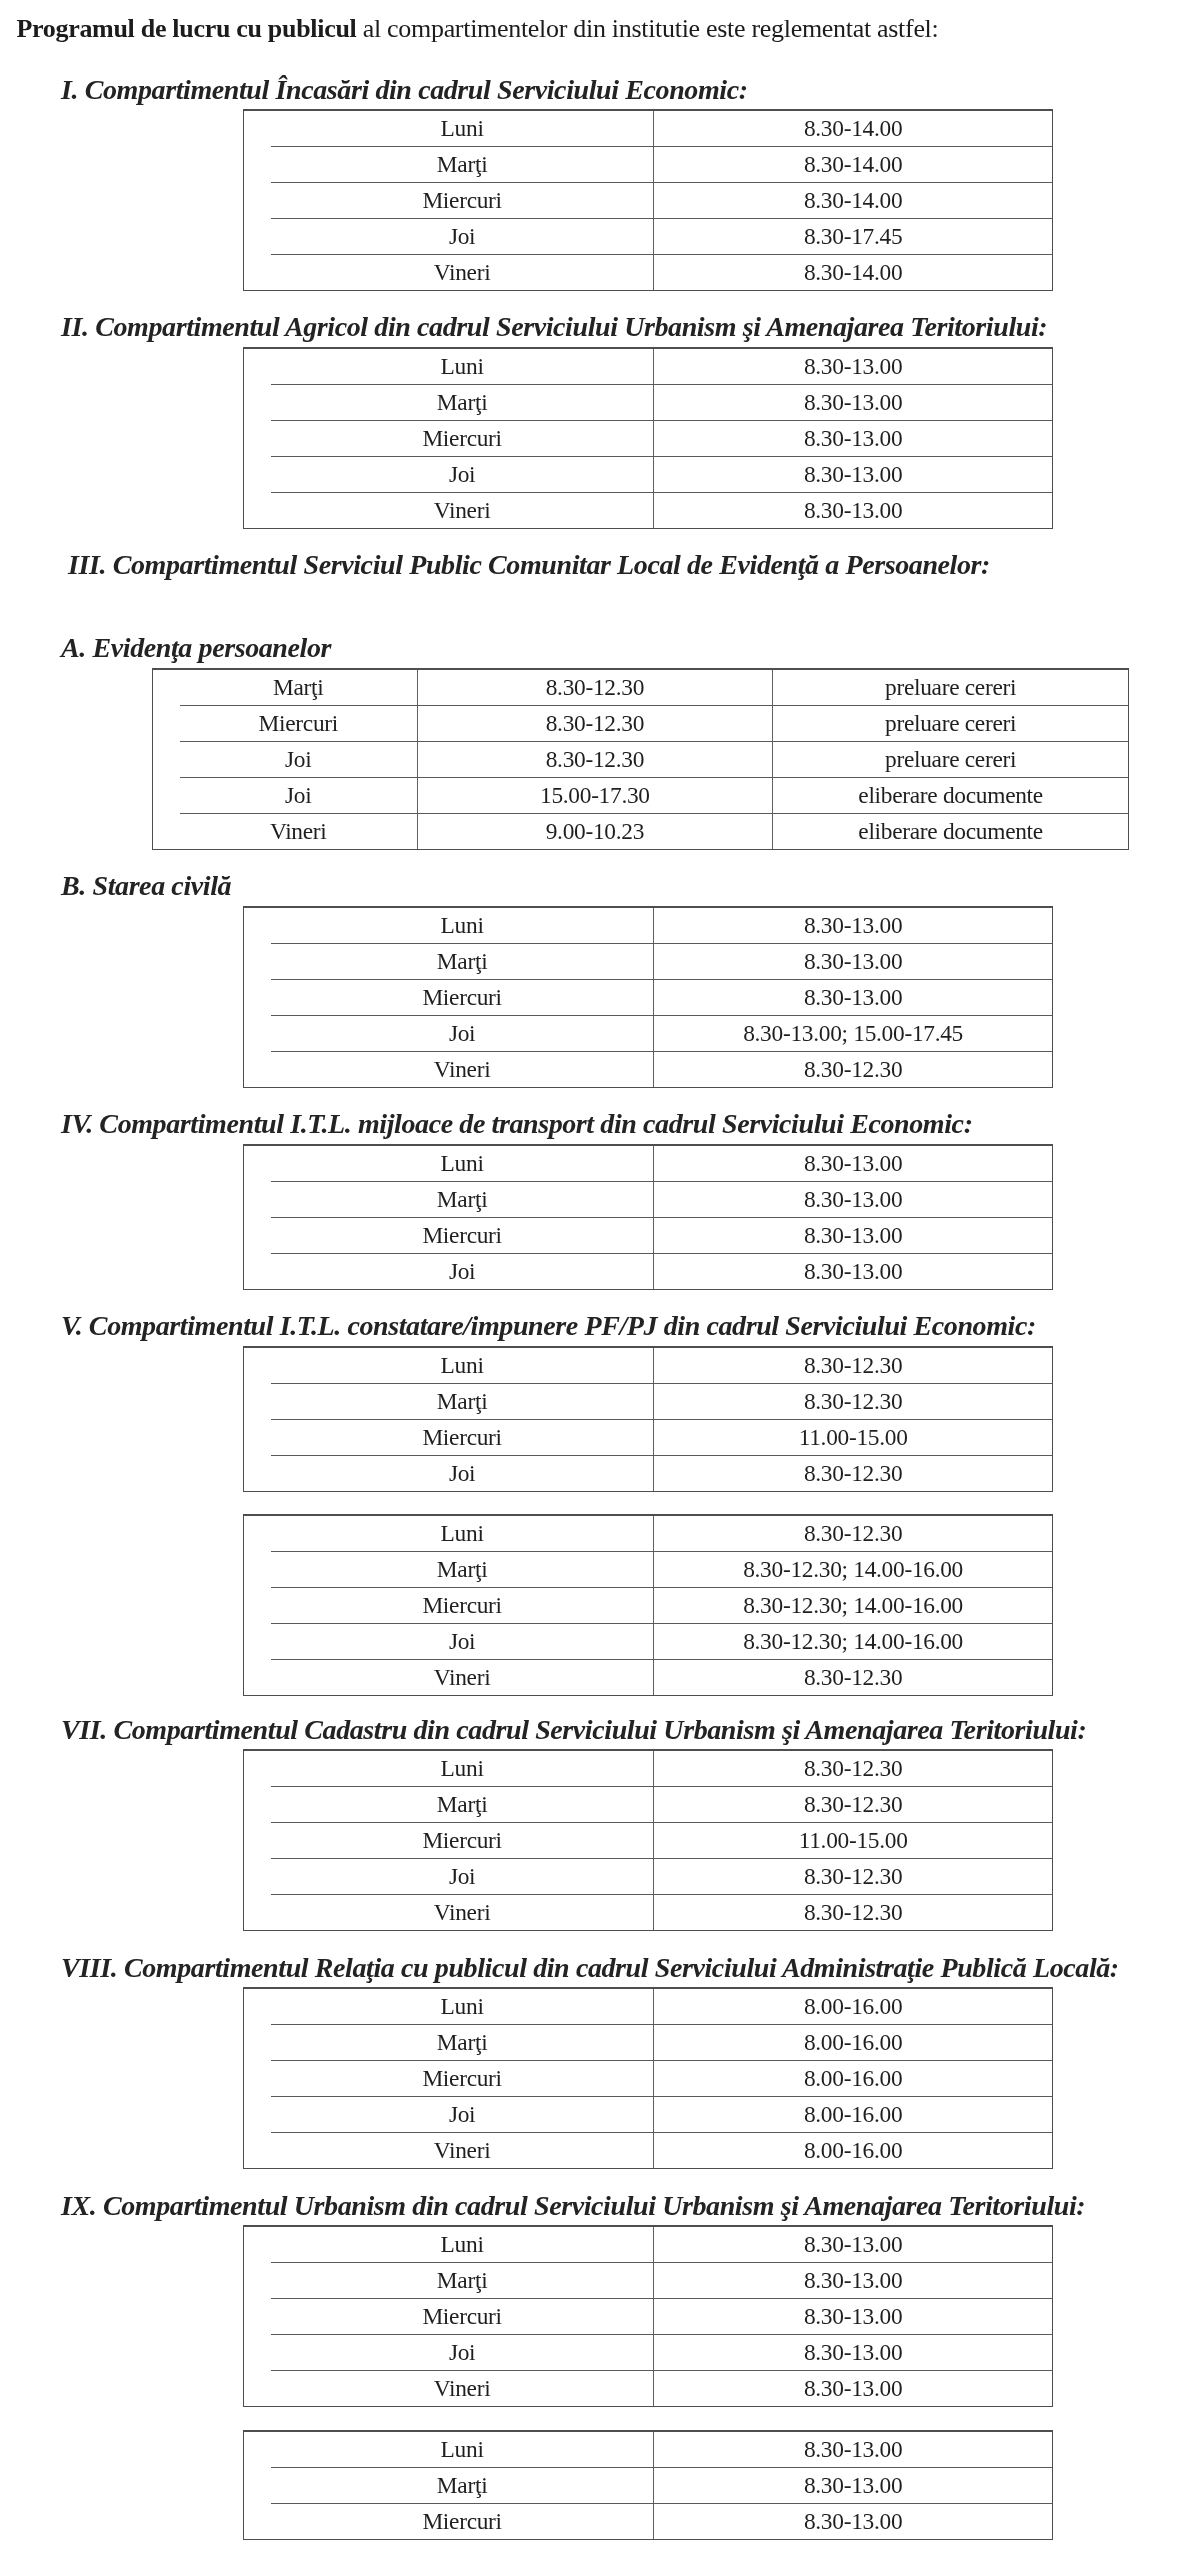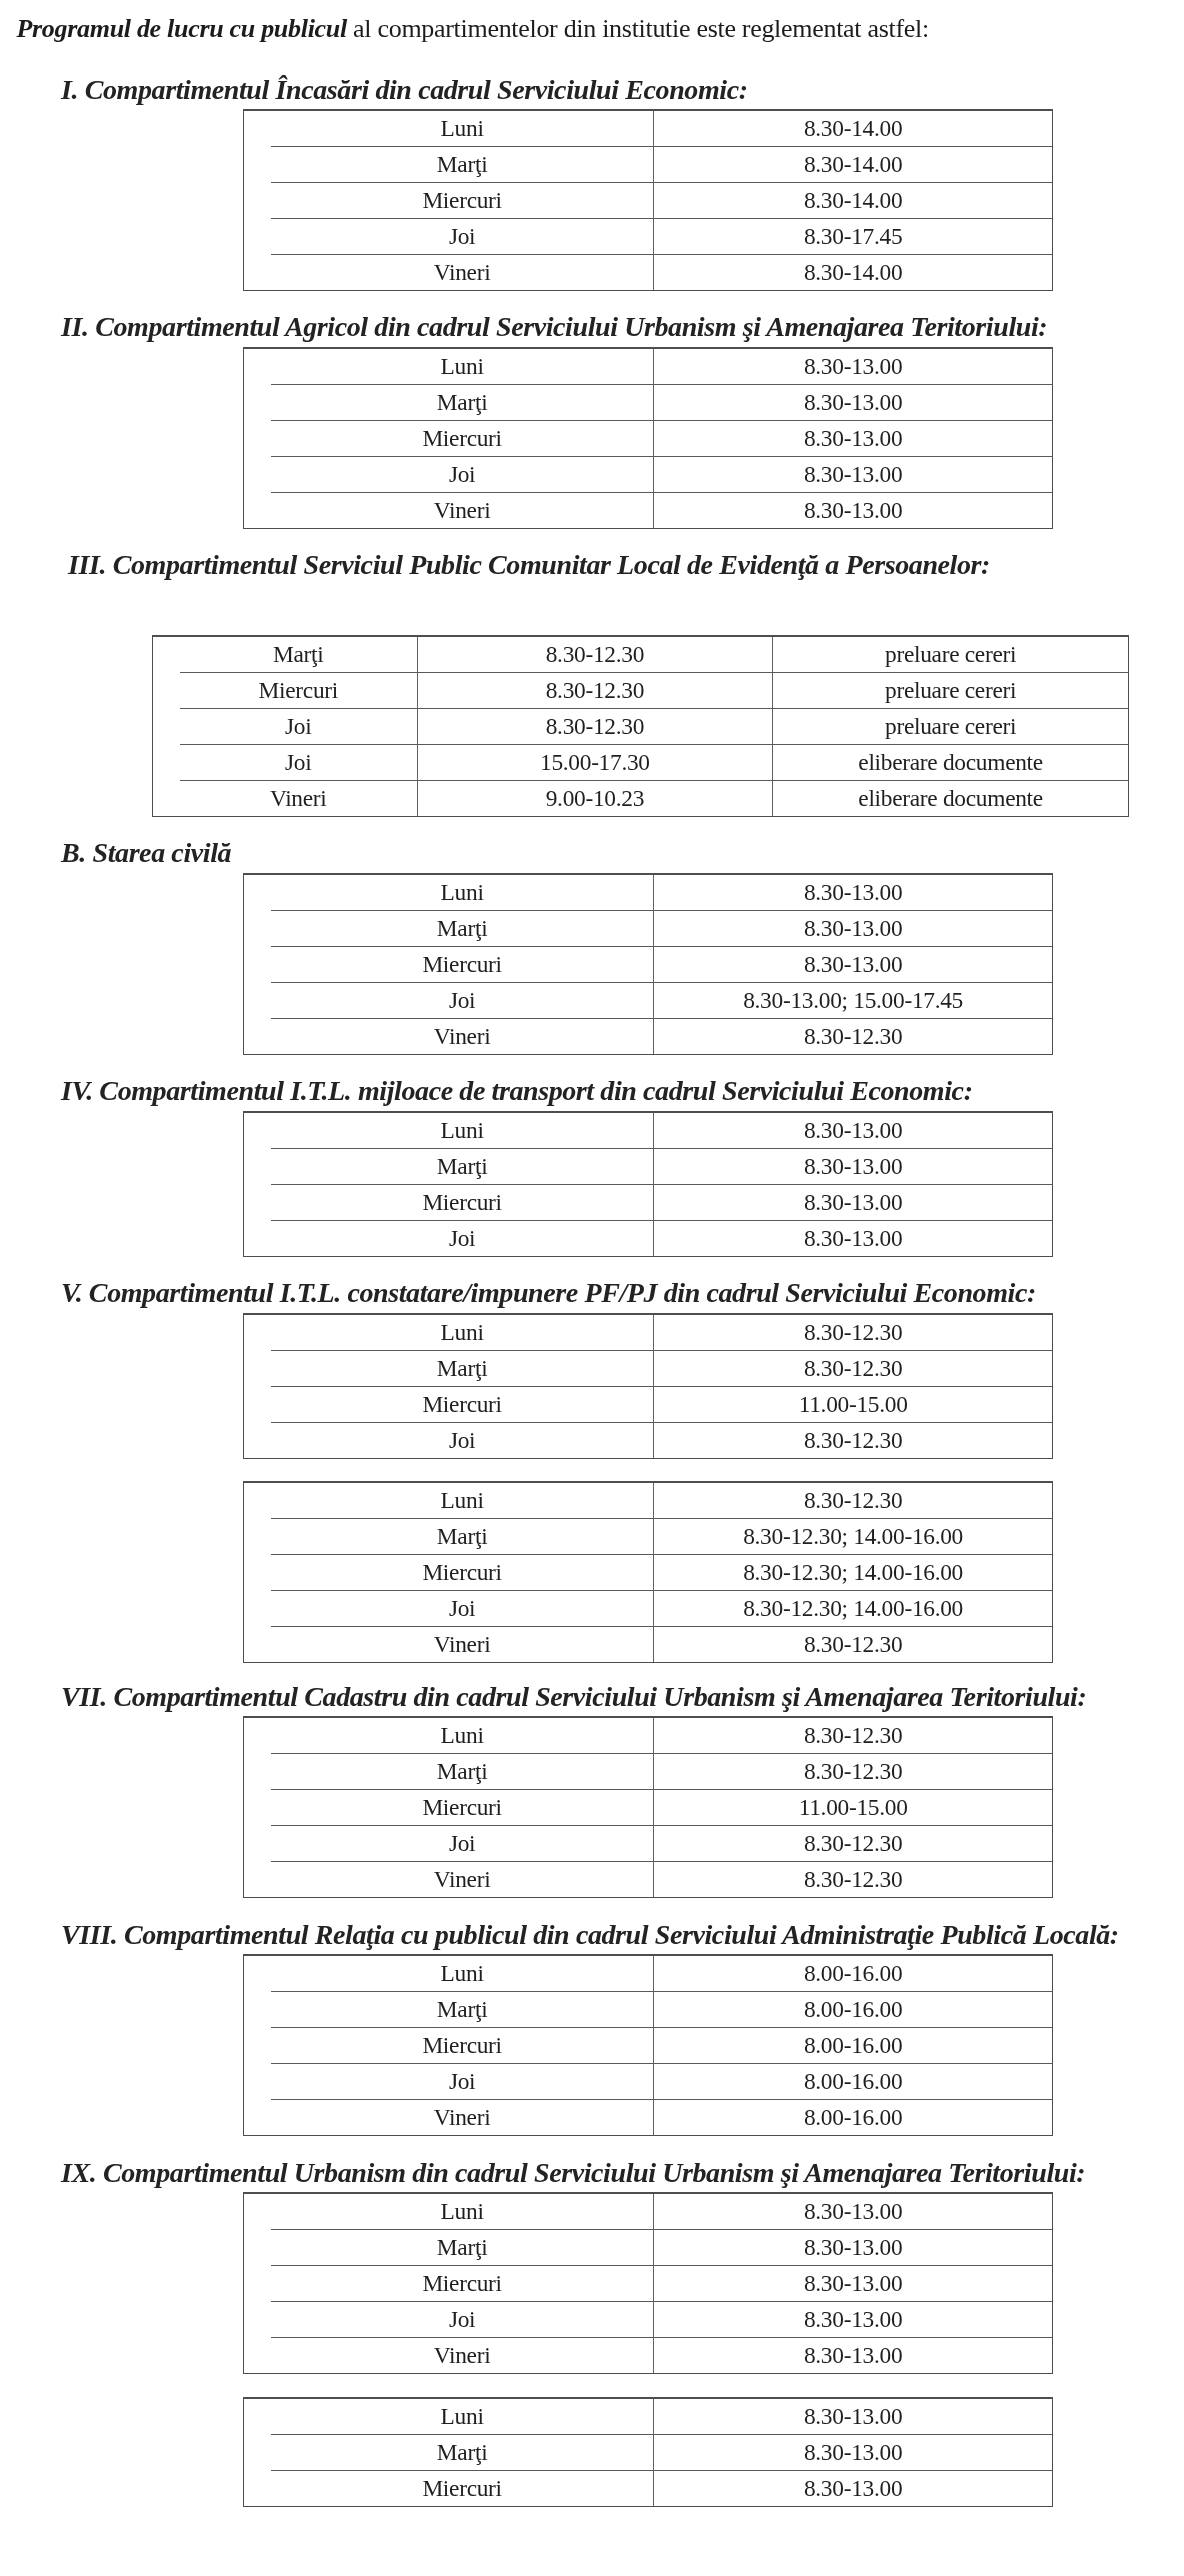--- a/index.html
+++ b/index.html
@@ -11,21 +11,21 @@
     overflow:hidden;
   }
   .page{padding-top:13px;}
   .title{
     margin:0 0 0 16.4px;
     font-size:26px;
     line-height:1.25;
     letter-spacing:-0.3px;
     white-space:nowrap;
   }
-  .title .lead{font-weight:bold;font-style:italic;}
+  .title .lead{font-weight:bold;}
   .sections{
     display:flex;
     flex-direction:column;
     gap:19.6px;
     margin-top:27px;
   }
   .block{}
   .heading{
     margin-left:61px;
     font-style:italic;
@@ -117,20 +117,21 @@
           <div class="row">
             <div class="cell c0">Vineri</div>
             <div class="cell c1">8.30-13.00</div>
           </div>
         </div>
       </section>
       <section class="block heading-only">
         <div class="heading">III. Compartimentul Serviciul Public Comunitar Local de Evidenţă a Persoanelor:</div>
       </section>
       <section class="block">
+        <div class="heading">A. Evidenţa persoanelor</div>
         <div class="table cols3">
           <div class="row">
             <div class="cell c0">Marţi</div>
             <div class="cell c1">8.30-12.30</div>
             <div class="cell c2">preluare cereri</div>
           </div>
           <div class="row">
             <div class="cell c0">Miercuri</div>
             <div class="cell c1">8.30-12.30</div>
             <div class="cell c2">preluare cereri</div>

